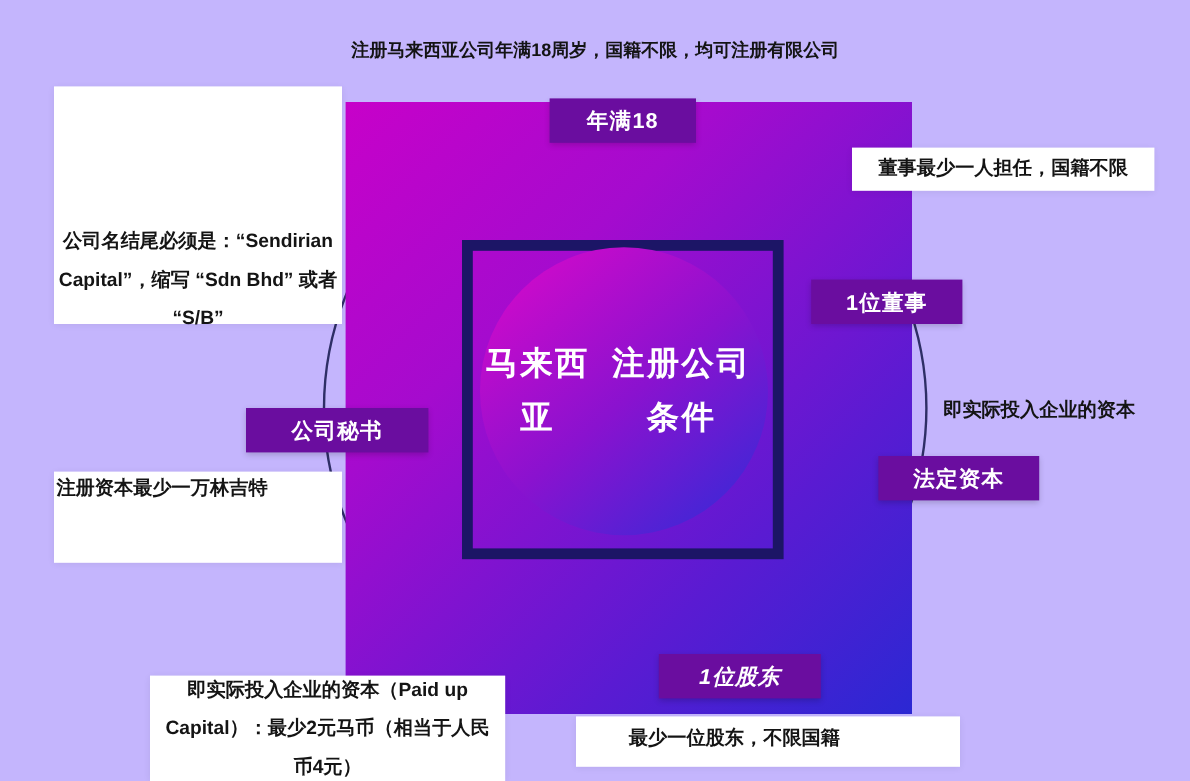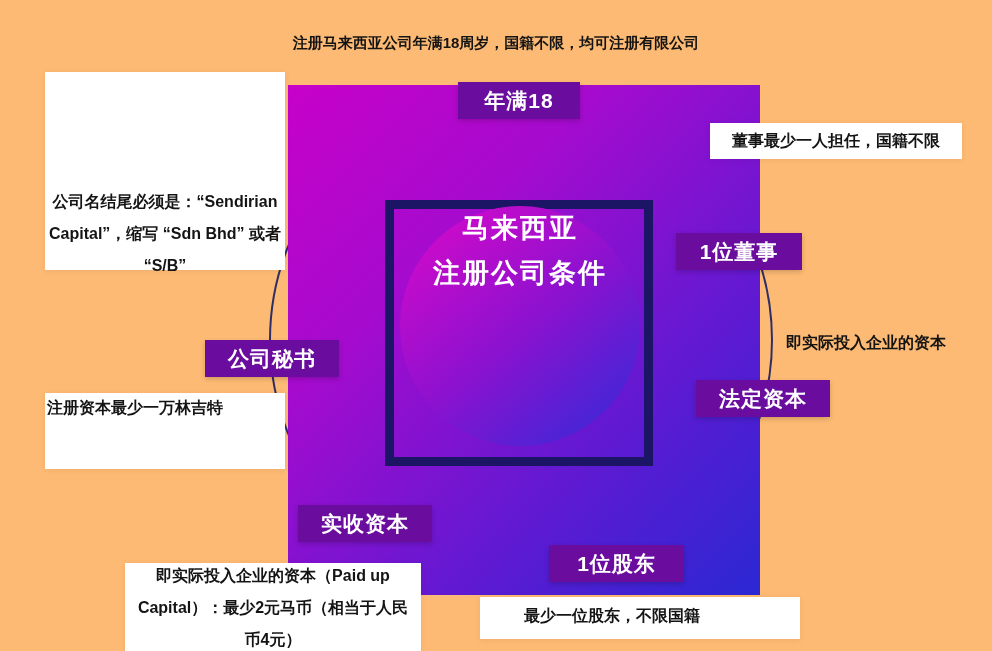--- a/index.html
+++ b/index.html
@@ -1,18 +1,18 @@
 <!DOCTYPE html>
 <html><head>
 <meta charset="utf-8">
 <style>
   * { margin:0; padding:0; box-sizing:border-box; }
   body { background:#ffffff; font-family:"Liberation Sans","DejaVu Sans",sans-serif; }
   .stage {
-    position:relative; width:992px; height:651px; background:#fdba74;
+    position:relative; width:992px; height:651px; background:#c4b5fd;
     overflow:hidden; margin:0 auto;
   }
   
   .ring {
     position:absolute; left:269px; top:88px; width:504px; height:504px;
     border:2px solid #2e2e66; border-radius:50%; z-index:1;
   }
   
   .panel {
     position:absolute; left:288px; top:85px; width:472px; height:510px;
@@ -22,33 +22,33 @@
   
   .inner-frame {
     position:absolute; left:385px; top:200px; width:268px; height:266px;
     border:9px solid #1c1566; z-index:3;
   }
   
   .center-circle {
     position:absolute; left:400px; top:206px; width:240px; height:240px;
     border-radius:50%;
     background:linear-gradient(140deg,#de08c9 0%,#8a12cf 52%,#2d2cd8 100%);
-    display:flex; flex-direction:column; align-items:center; justify-content:flex-start;
+    display:flex; flex-direction:row; align-items:center; justify-content:space-between;
     color:#ffffff; font-weight:bold; font-size:27px; letter-spacing:2px;
     line-height:1.65; z-index:4; text-align:center;
   }
   
   .white-card {
     position:absolute; background:#ffffff;
     box-shadow:0 1px 6px rgba(0,0,0,0.07); z-index:5;
   }
   
   .tag {
     position:absolute; background:#6a0d9f; color:#ffffff; font-weight:bold;
-    font-size:21px; letter-spacing:1px; display:flex; align-items:center;
+    font-size:18px; letter-spacing:1px; display:flex; align-items:center;
     justify-content:center; z-index:6; box-shadow:0 2px 5px rgba(0,0,0,0.18);
   }
   
   .note {
     position:absolute; color:#141414; font-weight:bold; font-size:16px;
     line-height:32px; z-index:7; word-break:break-word;
   }
   .note.center { text-align:center; }
 </style>
 </head>
@@ -69,24 +69,23 @@
   <div class="white-card" style="left:480px; top:597px; width:320px; height:42px;"></div>
 
   <div class="inner-frame"></div>
   <div class="center-circle">
     <span>马来西亚</span>
     <span>注册公司条件</span>
   </div>
 
   <div class="tag" style="left:458px; top:82px; width:122px; height:37px;">年满18</div>
   <div class="tag" style="left:676px; top:185px; width:126px; height:37px;margin-top:48px;">1位董事</div>
-  <div class="tag" style="left:205px; top:340px; width:134px; height:37px;">公司秘书</div>
-  <div class="tag" style="left:696px; top:380px; width:134px; height:37px;">法定资本</div>
-  <div class="tag" style="left:298px; top:505px; width:134px; height:37px;">实收资本</div>
-  <div class="tag" style="left:549px; top:545px; width:135px; height:37px;">1位股东</div>
+  <div class="tag" style="left:205px; top:340px; width:152px; height:37px;">公司秘书</div>
+  <div class="tag" style="left:732px; top:380px; width:134px; height:37px;">法定资本</div>
+  <div class="tag" style="left:549px; top:545px; width:135px; height:37px;font-style:italic;">1位股东</div>
 
   <div class="note center" style="left:45px; top:186px; width:240px;">公司名结尾必须是：“Sendirian Capital”，缩写 “Sdn Bhd” 或者 “S/B”</div>
   <div class="note center" style="left:710px; top:125px; width:252px;">董事最少一人担任，国籍不限</div>
   <div class="note" style="left:786px; top:327px; width:190px;">即实际投入企业的资本</div>
   <div class="note" style="left:47px; top:392px; width:236px;">注册资本最少一万林吉特</div>
   <div class="note center" style="left:130px; top:560px; width:286px;">即实际投入企业的资本（Paid up Capital）：最少2元马币（相当于人民币4元）</div>
   <div class="note center" style="left:452px; top:600px; width:320px;">最少一位股东，不限国籍</div>
 
 </div>
 

